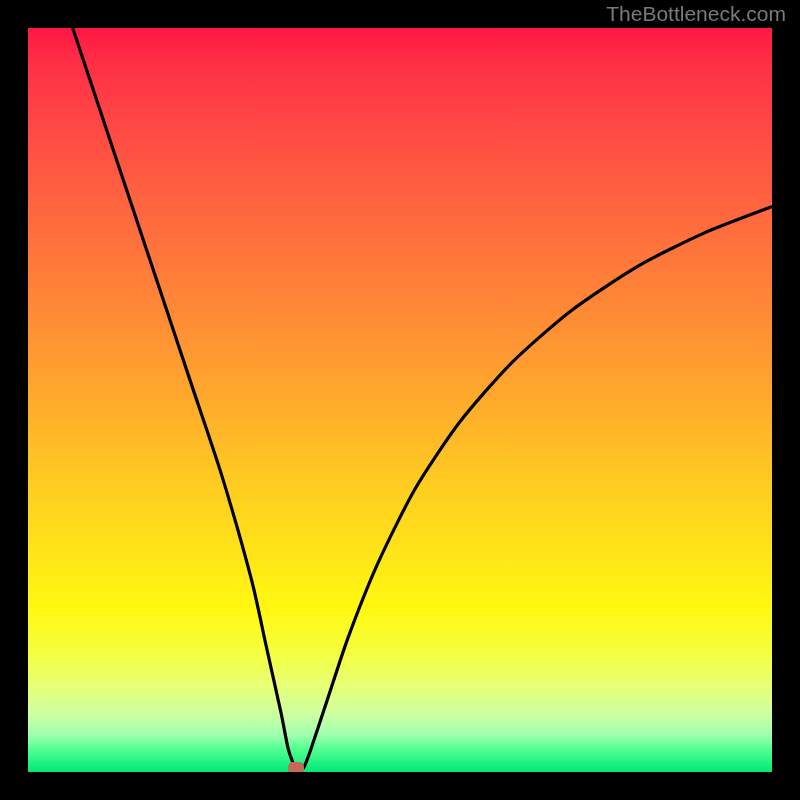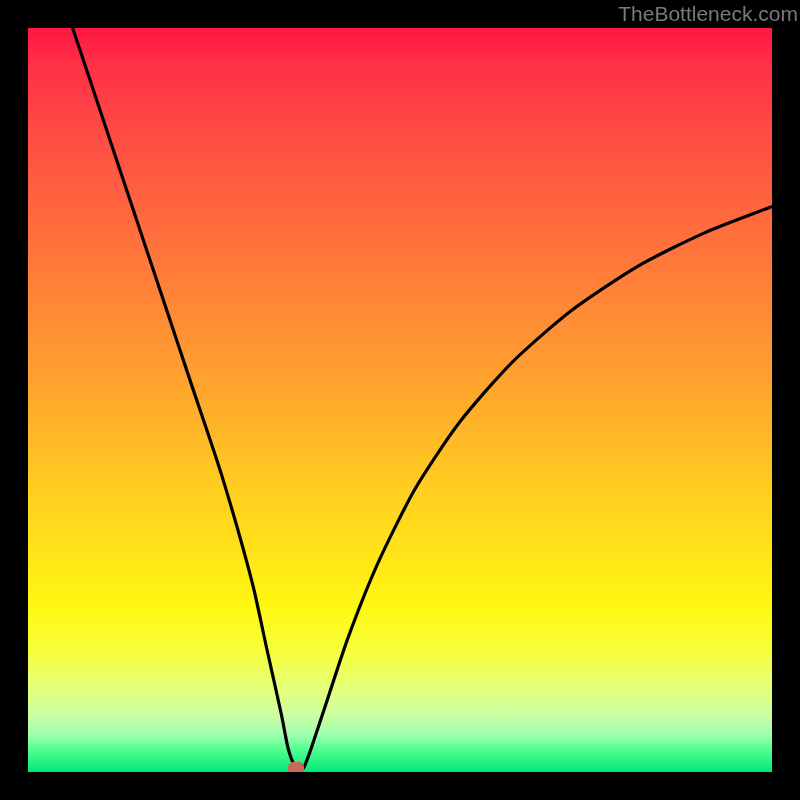--- a/index.html
+++ b/index.html
@@ -10,21 +10,21 @@
     body {
       width: 800px;
       height: 800px;
       background: #000;
       position: relative;
       font-family: Arial, sans-serif;
     }
     .watermark {
       position: absolute;
       top: 2px;
-      right: 2px;
+      right: 14px;
       color: #7a7a7a;
       font-size: 21px;
       font-weight: normal;
       z-index: 10;
     }
     .plot-area {
       position: absolute;
       top: 28px;
       left: 28px;
       width: 744px;

